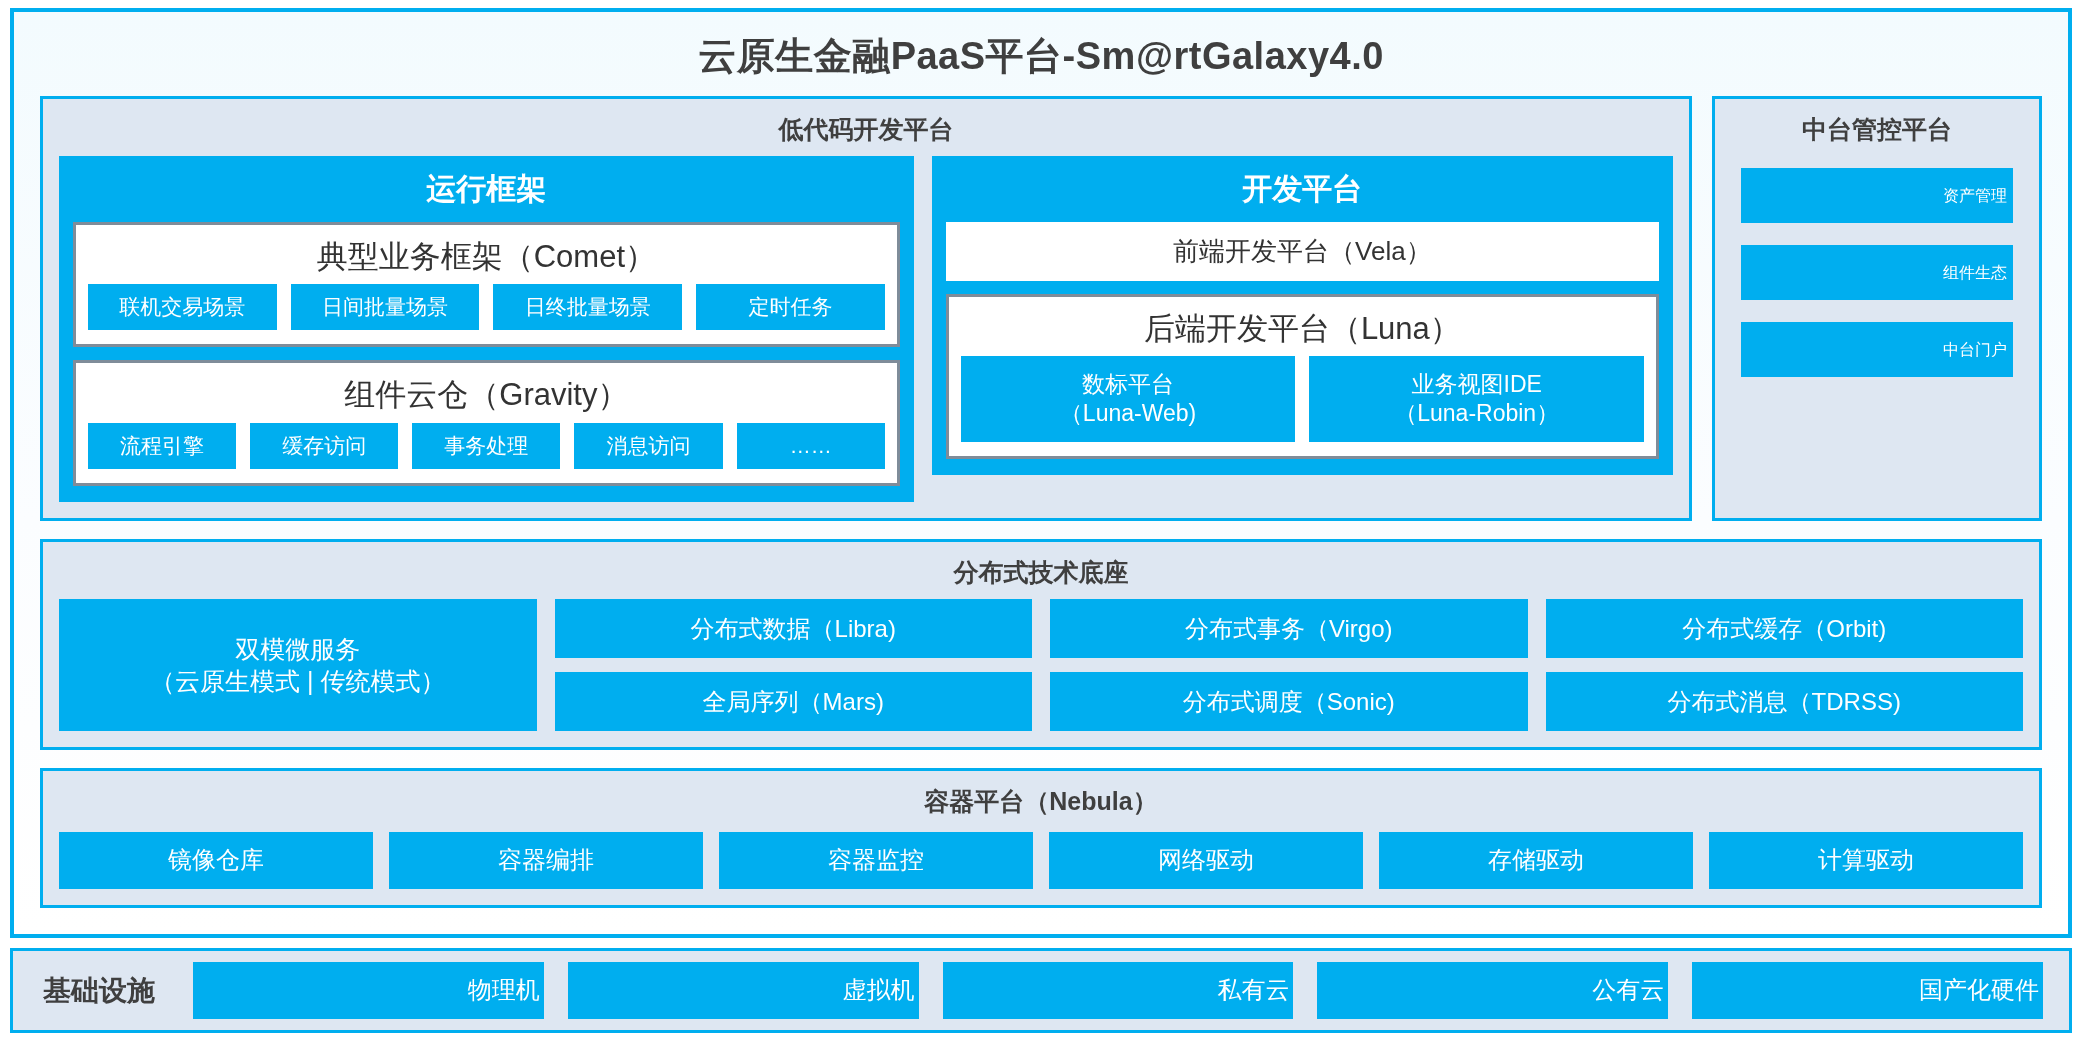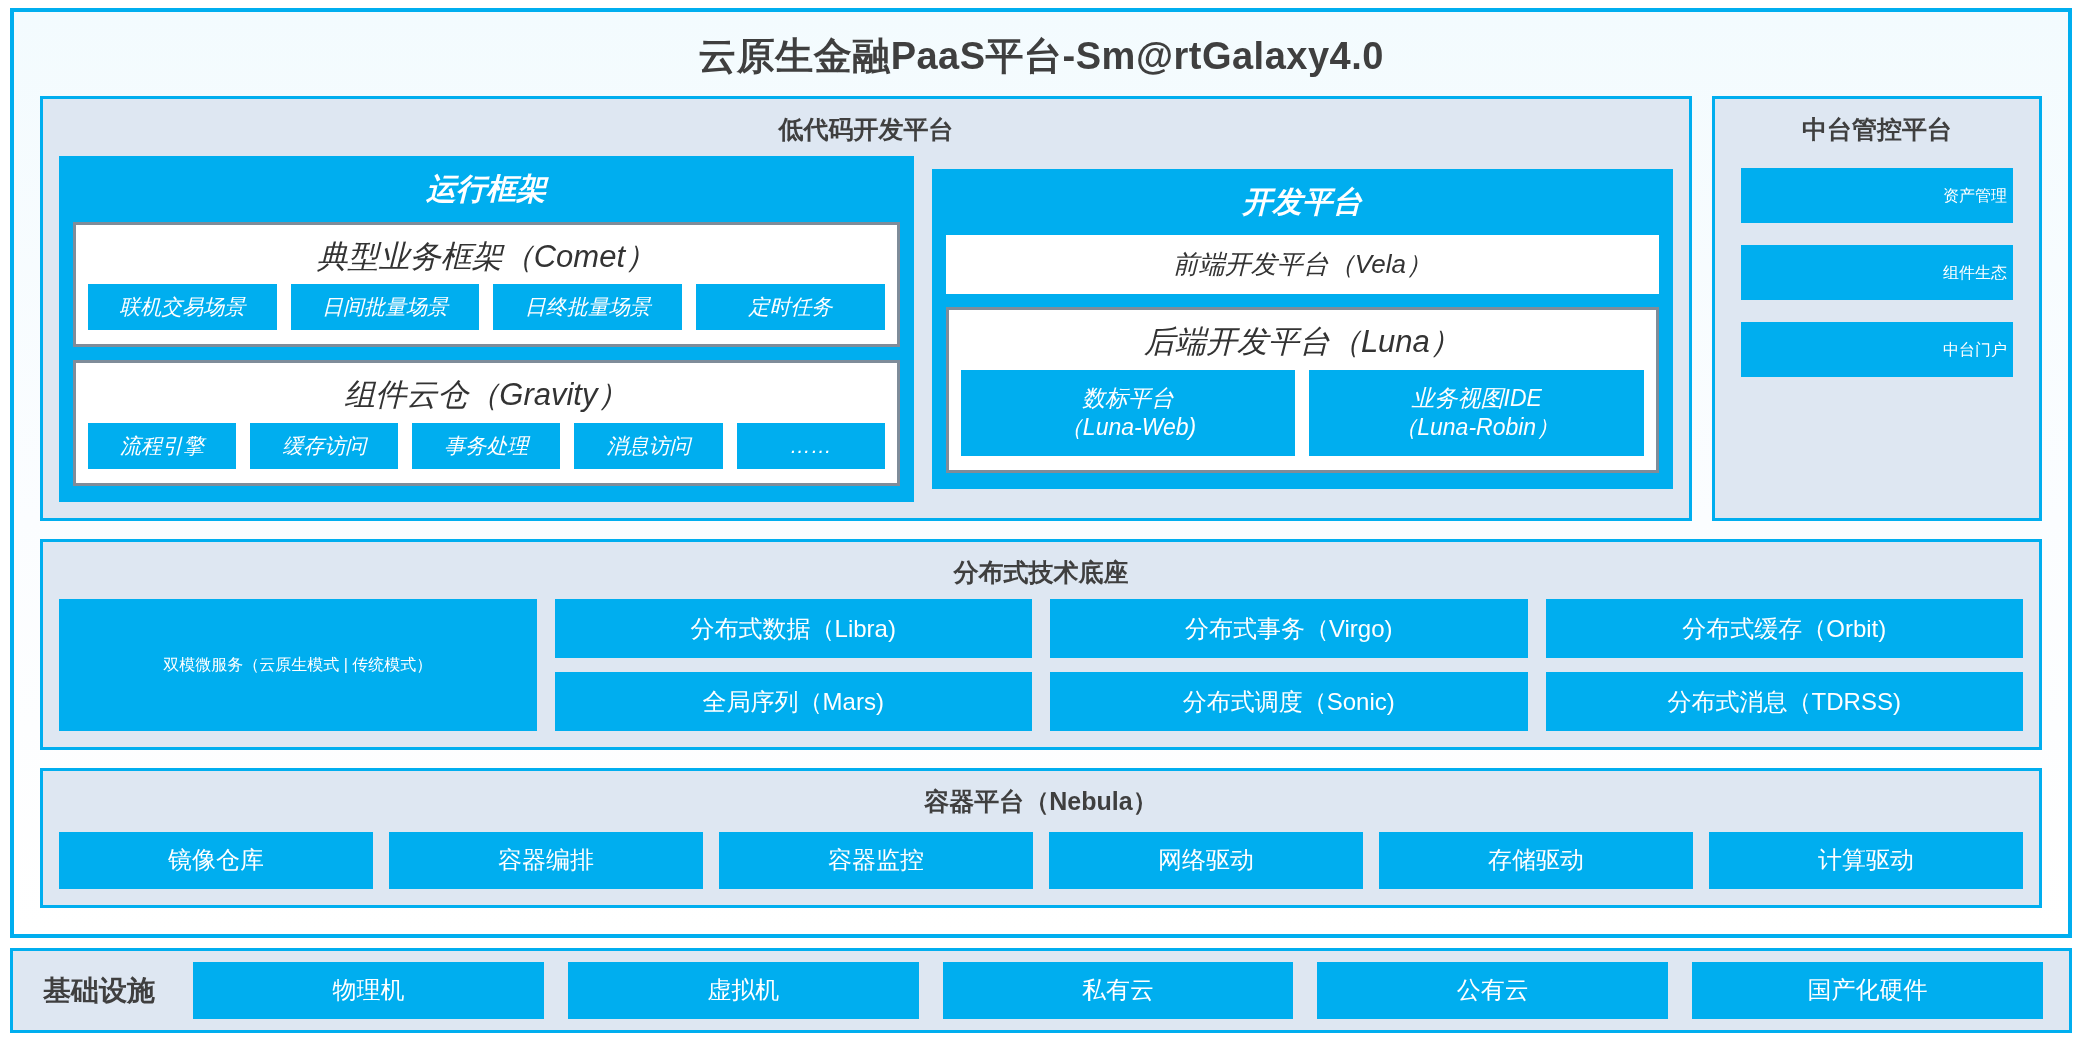--- a/index.html
+++ b/index.html
@@ -70,23 +70,22 @@
     color: #3f3f3f;
     padding: 6px 0 12px 0;
     line-height: 1.15;
   }
 
   
   .lowcode-panel { flex: 1 1 auto; min-width: 0; }
   .lowcode-cols {
     display: flex;
     gap: 18px;
-    align-items: center;
+    align-items: flex-start;
     flex: 1 1 auto;
-    font-style: italic;
   }
 
   
   .blue-box {
     background: #00AEEF;
     box-sizing: border-box;
     padding: 10px 14px 16px 14px;
     display: flex;
     flex-direction: column;
     gap: 13px;
@@ -193,23 +192,23 @@
     align-items: center;
     justify-content: center;
     text-align: center;
     padding: 14px 6px;
     line-height: 1.3;
     flex: 1 1 0;
     box-sizing: border-box;
   }
   .tech-cell.span2 {
     flex: 1 1 auto;
-    flex-direction: row;
+    flex-direction: column;
     width: 100%;
-    font-size: 16px;
+    font-size: 25px;
   }
 
   
   .container-panel { margin-top: 18px; }
   .container-row {
     display: flex;
     gap: 16px;
     margin-top: 4px;
   }
   .container-cell {
@@ -248,21 +247,21 @@
     display: flex;
     gap: 24px;
     flex: 1 1 auto;
   }
   .infra-cell {
     background: #00AEEF;
     color: #ffffff;
     font-size: 24px;
     flex: 1 1 0;
     min-width: 0;
-    text-align: center;
+    text-align: right;
     padding: 14px 4px;
     line-height: 1.2;
     box-sizing: border-box;
   }
 </style>
 </head>
 <body>
 
 <div class="page">
 

